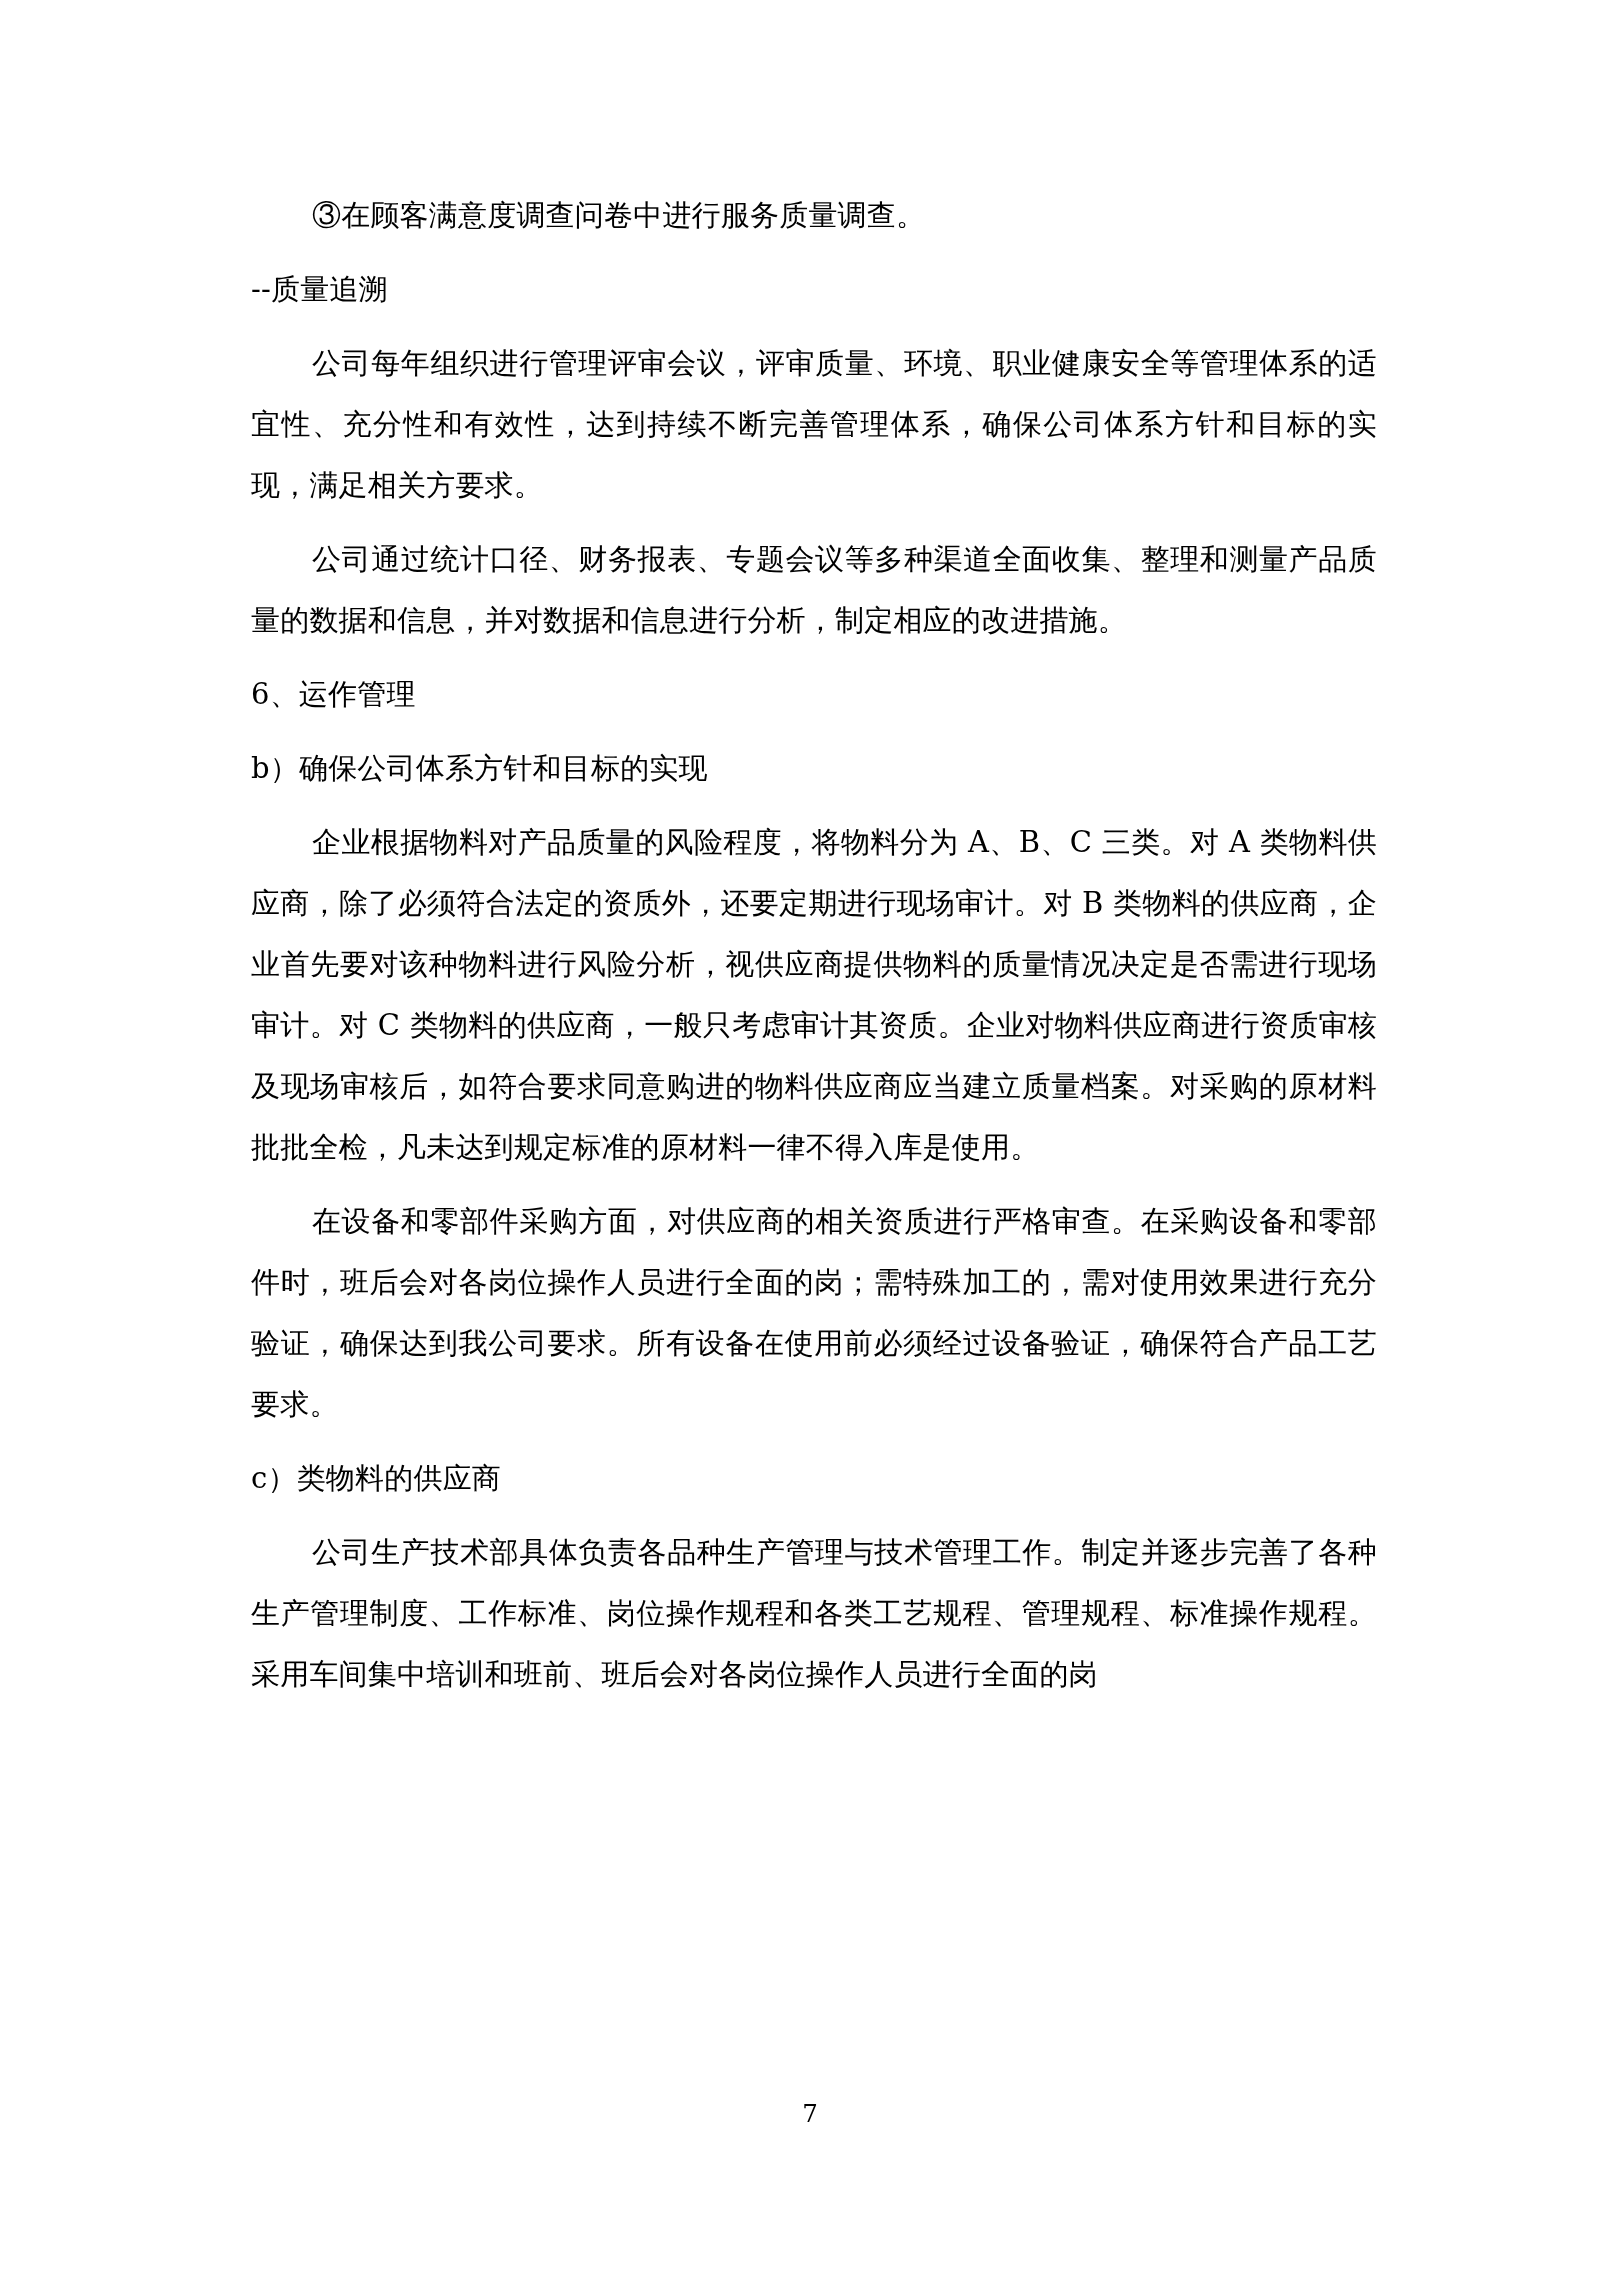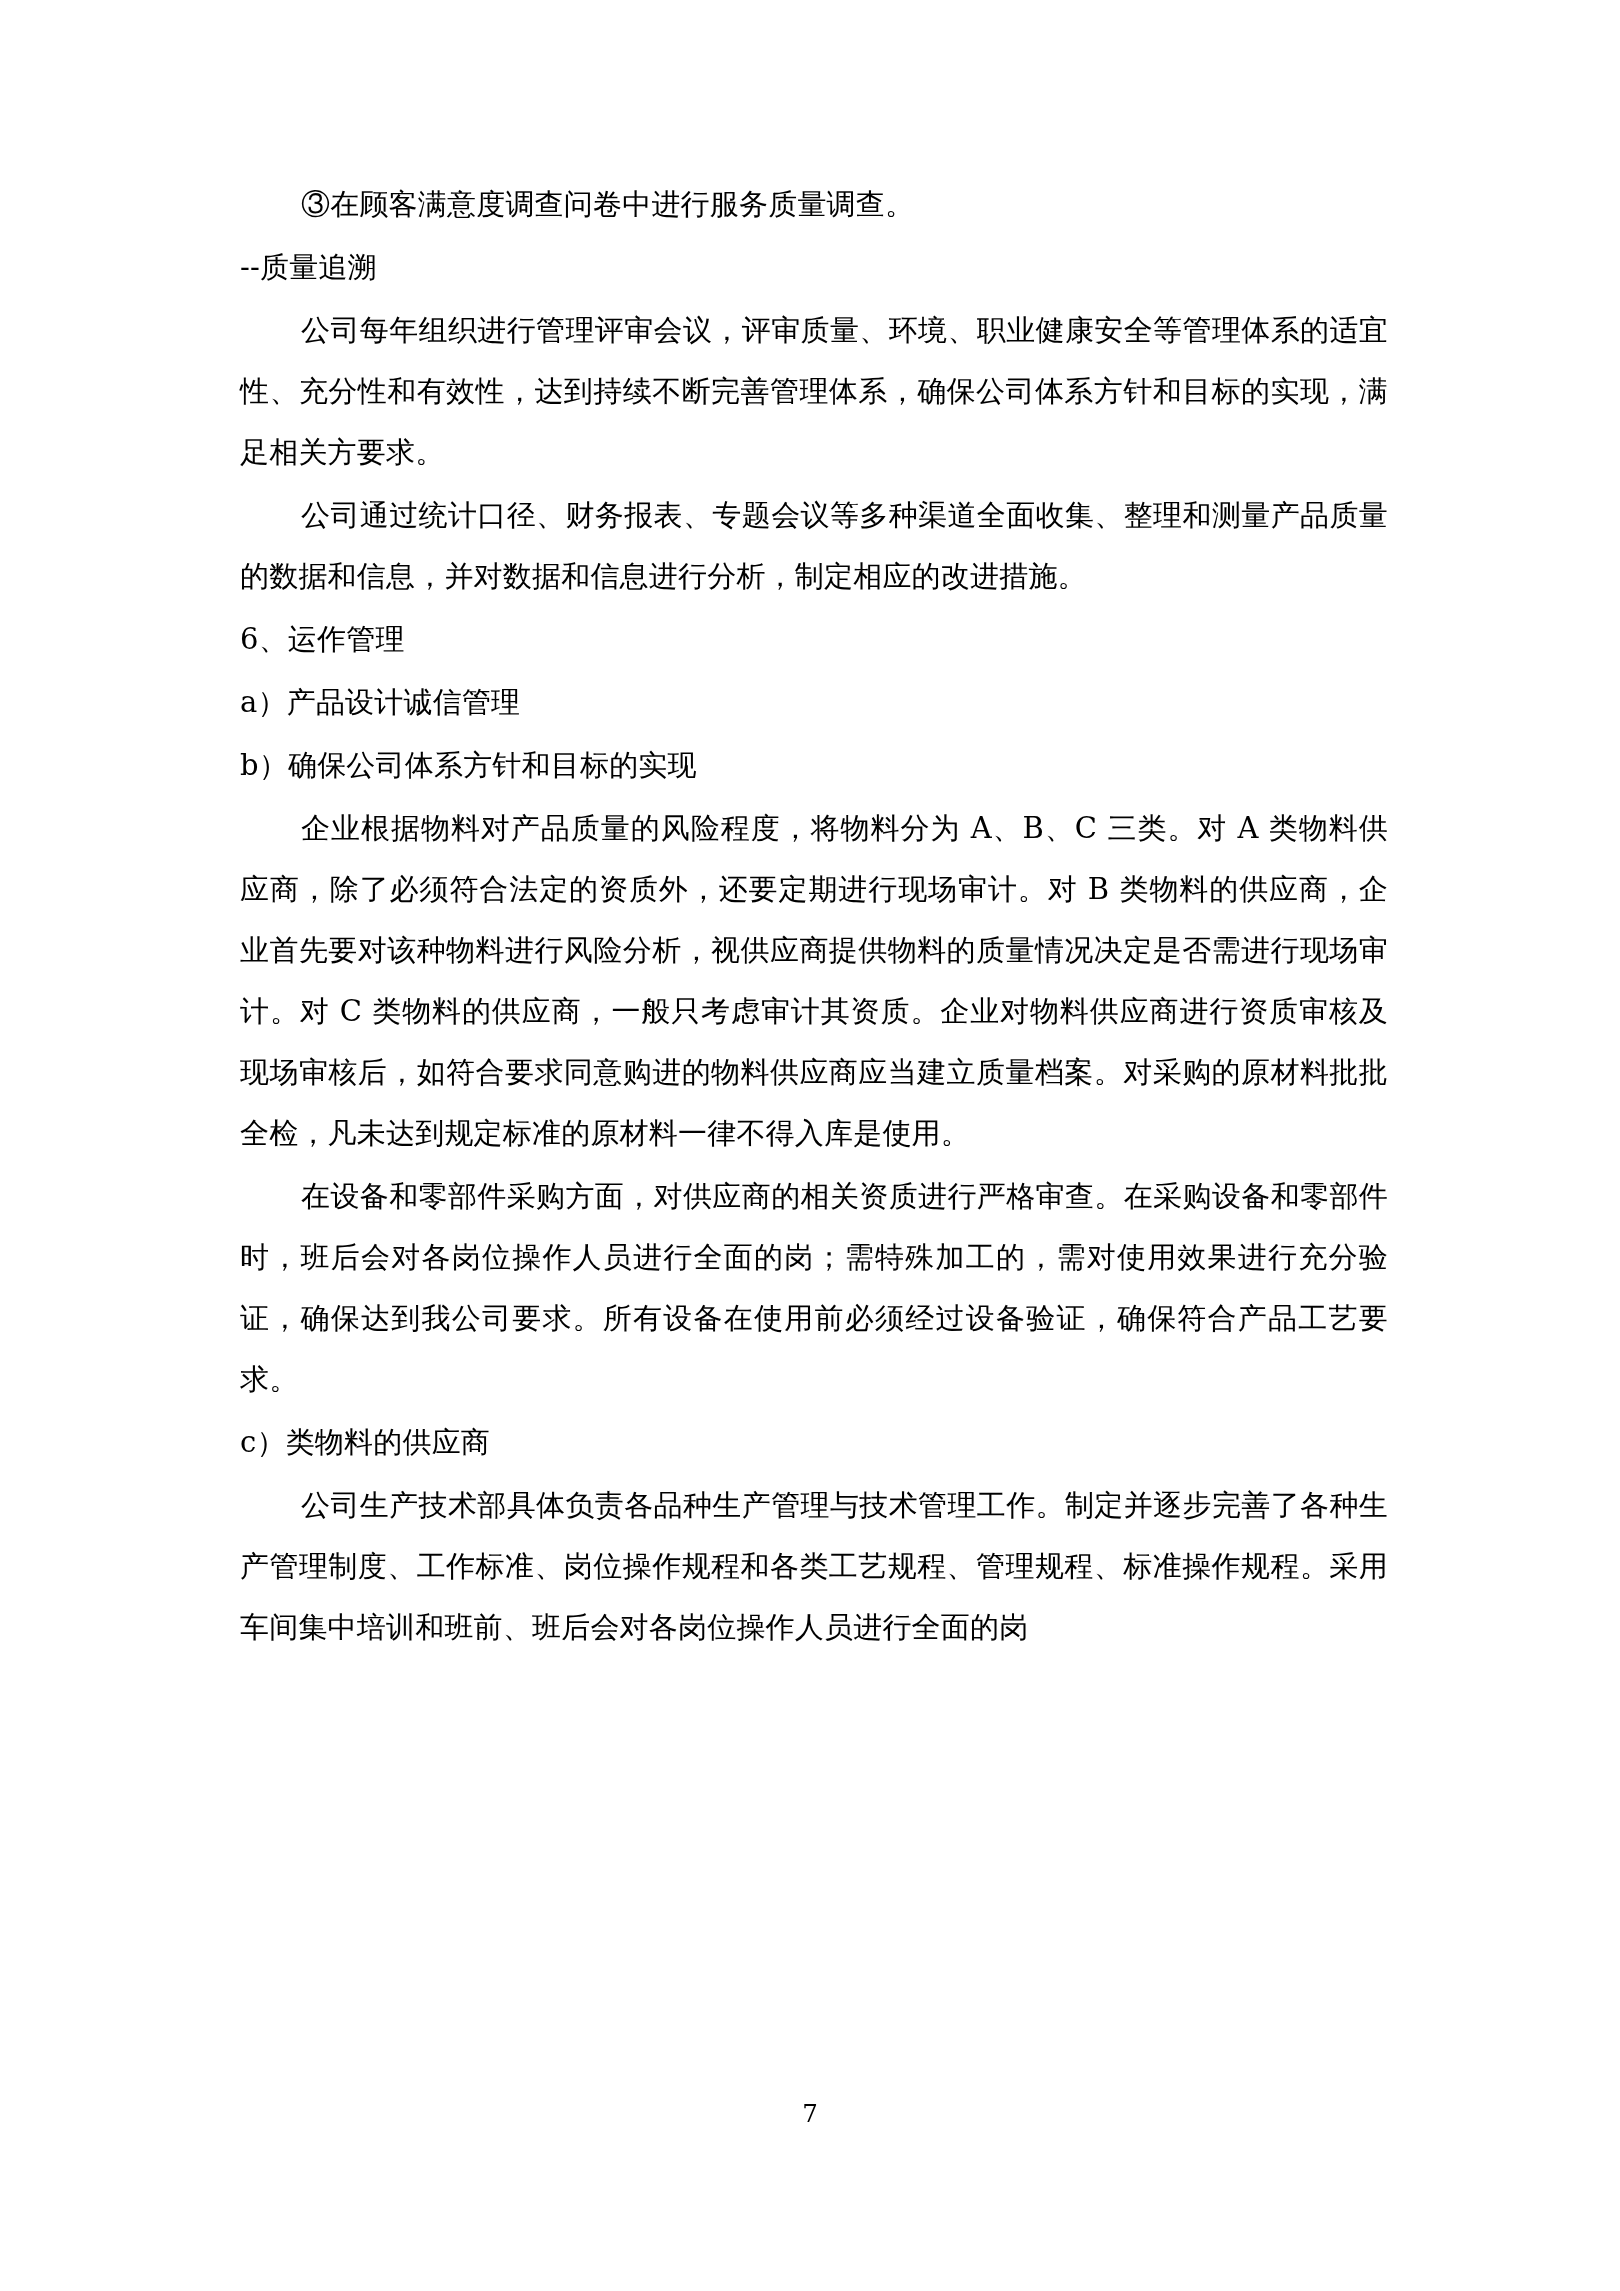--- a/index.html
+++ b/index.html
@@ -18,21 +18,21 @@
     color: #000000;
     overflow: hidden;
   }
   .content {
     position: absolute;
     left: 238px;
     top: 172px;
     width: 1152px;
   }
   p {
-    margin: 2px;
+    margin: 13px;
     font-size: 29px;
     line-height: 61px;
     letter-spacing: 0.2px;
     text-align: justify;
     text-justify: inter-ideograph;
     word-break: break-all;
   }
   .indent {
     text-indent: 61px;
   }
@@ -53,21 +53,20 @@
 </head>
 <body>
 
 <div class="page">
   <div class="content">
     <p class="indent">③在顾客满意度调查问卷中进行服务质量调查。</p>
     <p class="noindent">--质量追溯</p>
     <p class="indent">公司每年组织进行管理评审会议，评审质量、环境、职业健康安全等管理体系的适宜性、充分性和有效性，达到持续不断完善管理体系，确保公司体系方针和目标的实现，满足相关方要求。</p>
     <p class="indent">公司通过统计口径、财务报表、专题会议等多种渠道全面收集、整理和测量产品质量的数据和信息，并对数据和信息进行分析，制定相应的改进措施。</p>
     <p class="noindent">6、运作管理</p>
-    <p class="noindent">a）产品设计诚信管理</p>
     <p class="noindent">b）确保公司体系方针和目标的实现</p>
     <p class="indent">企业根据物料对产品质量的风险程度，将物料分为 A、B、C 三类。对 A 类物料供应商，除了必须符合法定的资质外，还要定期进行现场审计。对 B 类物料的供应商，企业首先要对该种物料进行风险分析，视供应商提供物料的质量情况决定是否需进行现场审计。对 C 类物料的供应商，一般只考虑审计其资质。企业对物料供应商进行资质审核及现场审核后，如符合要求同意购进的物料供应商应当建立质量档案。对采购的原材料批批全检，凡未达到规定标准的原材料一律不得入库是使用。</p>
     <p class="indent">在设备和零部件采购方面，对供应商的相关资质进行严格审查。在采购设备和零部件时，班后会对各岗位操作人员进行全面的岗；需特殊加工的，需对使用效果进行充分验证，确保达到我公司要求。所有设备在使用前必须经过设备验证，确保符合产品工艺要求。</p>
     <p class="noindent">c）类物料的供应商</p>
     <p class="indent">公司生产技术部具体负责各品种生产管理与技术管理工作。制定并逐步完善了各种生产管理制度、工作标准、岗位操作规程和各类工艺规程、管理规程、标准操作规程。采用车间集中培训和班前、班后会对各岗位操作人员进行全面的岗</p>
   </div>
   <div class="pagenum">7</div>
 </div>
 
 

